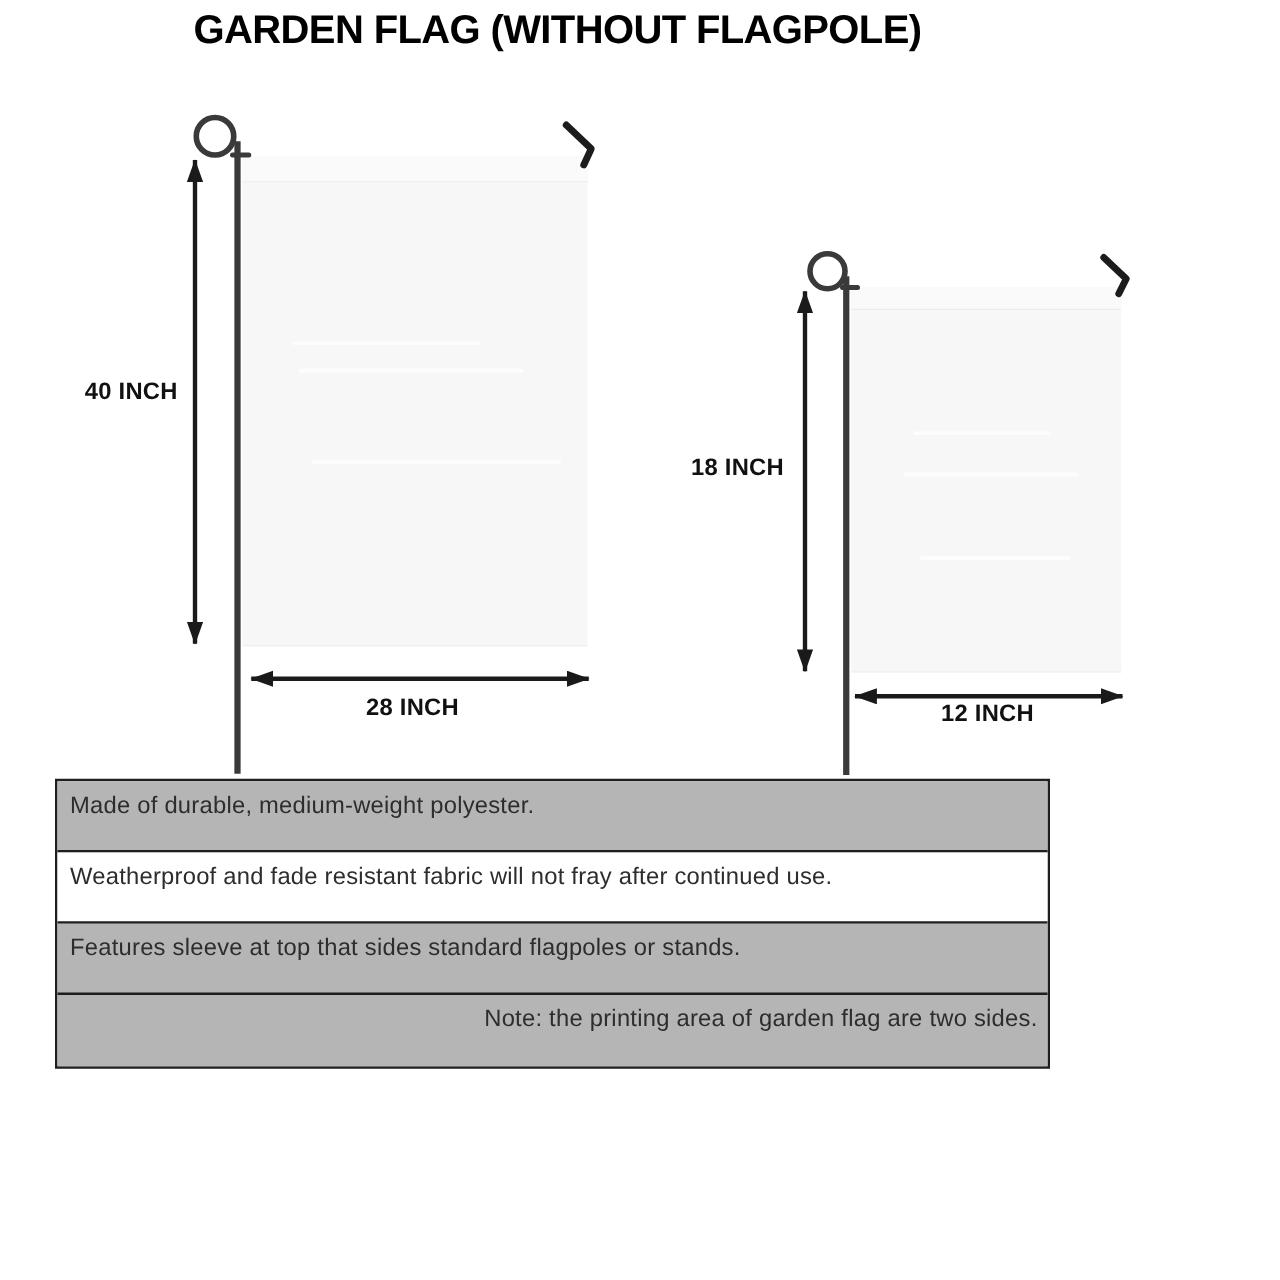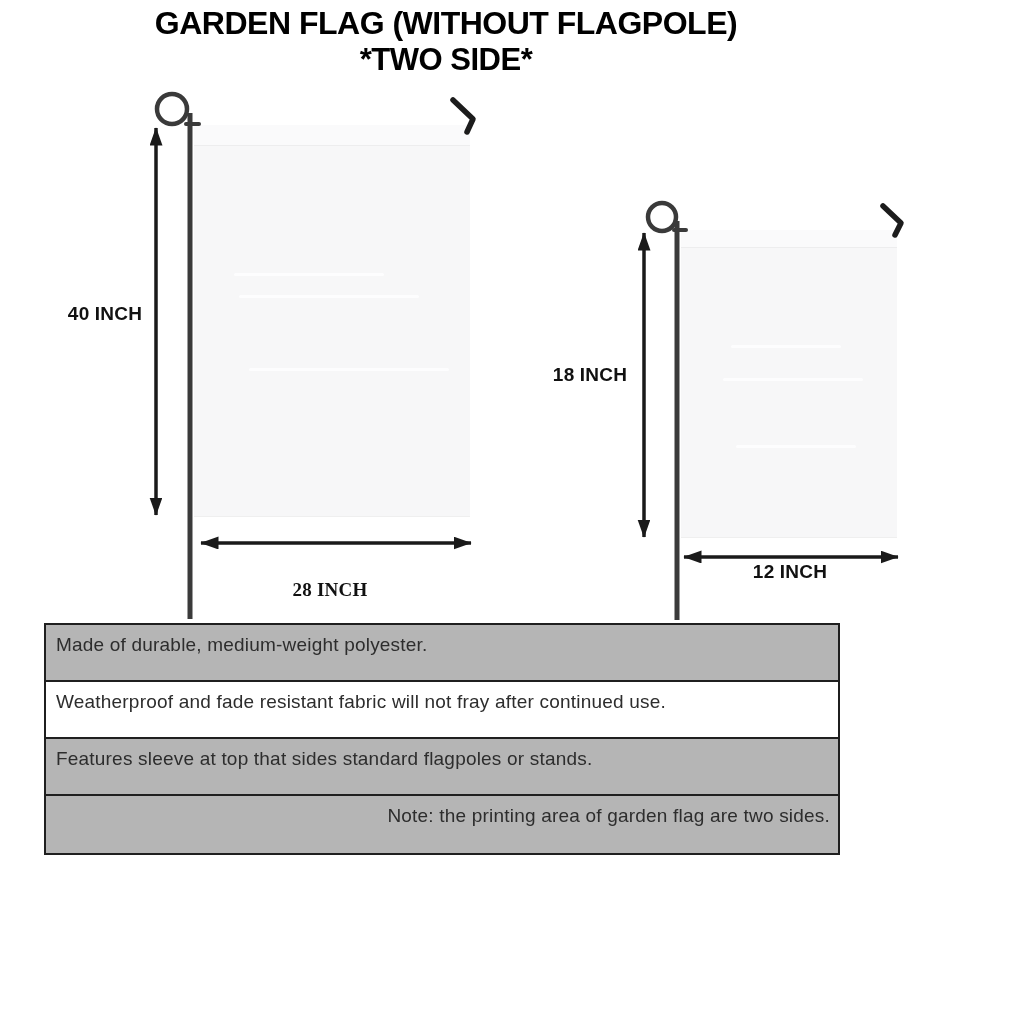--- a/index.html
+++ b/index.html
@@ -17,21 +17,21 @@
   .flag-small{left:681px;top:230px;width:216px;height:307px;border-bottom:1px solid #efefef;}
   .sleeve{position:absolute;left:0;top:0;width:100%;background:#fafafb;border-bottom:1px solid #ededee;}
   .flag-large .sleeve{height:20px;}
   .flag-small .sleeve{height:17px;}
   .streak{position:absolute;background:#fdfdfe;border-radius:2px;}
   
   .overlay{position:absolute;left:0;top:0;width:1024px;height:1024px;}
   
   .dim-label{position:absolute;font-size:19px;font-weight:700;color:#111;text-align:center;letter-spacing:0.2px;}
   #label-h-large{left:55px;top:303px;width:100px;}
-  #label-w-large{left:270px;top:579px;width:120px;font-family:Liberation Serif, serif;}
+  #label-w-large{left:270px;top:556px;width:120px;}
   #label-h-small{left:530px;top:364px;width:120px;}
   #label-w-small{left:730px;top:561px;width:120px;}
   
   .spec-table{
     position:absolute;left:0;top:623px;width:796px;
     border:2px solid var(--border-color,#1f1f1f);box-sizing:border-box;background:#fff;margin-left:44px;
   }
   .spec-row{
     height:57px;border-bottom:2px solid var(--border-color,#1f1f1f);
     font-size:19px;color:#2d2d2d;letter-spacing:0.2px;
@@ -41,21 +41,20 @@
   .spec-row.shaded{background:var(--row-shaded,#b5b5b5);}
   .spec-row.plain{background:var(--row-plain,#ffffff);}
 </style>
 </head>
 <body>
 
 <div class="canvas">
 
   <div class="title-block">
     <div class="title-line1">GARDEN FLAG (WITHOUT FLAGPOLE)</div>
-    <div class="title-line2">*TWO SIDE*</div>
   </div>
 
   <div class="flag flag-large">
     <div class="sleeve"></div>
     <div class="streak" style="left:40px;top:148px;width:150px;height:3px;"></div>
     <div class="streak" style="left:45px;top:170px;width:180px;height:3px;"></div>
     <div class="streak" style="left:55px;top:243px;width:200px;height:3px;"></div>
   </div>
 
   <div class="flag flag-small">

